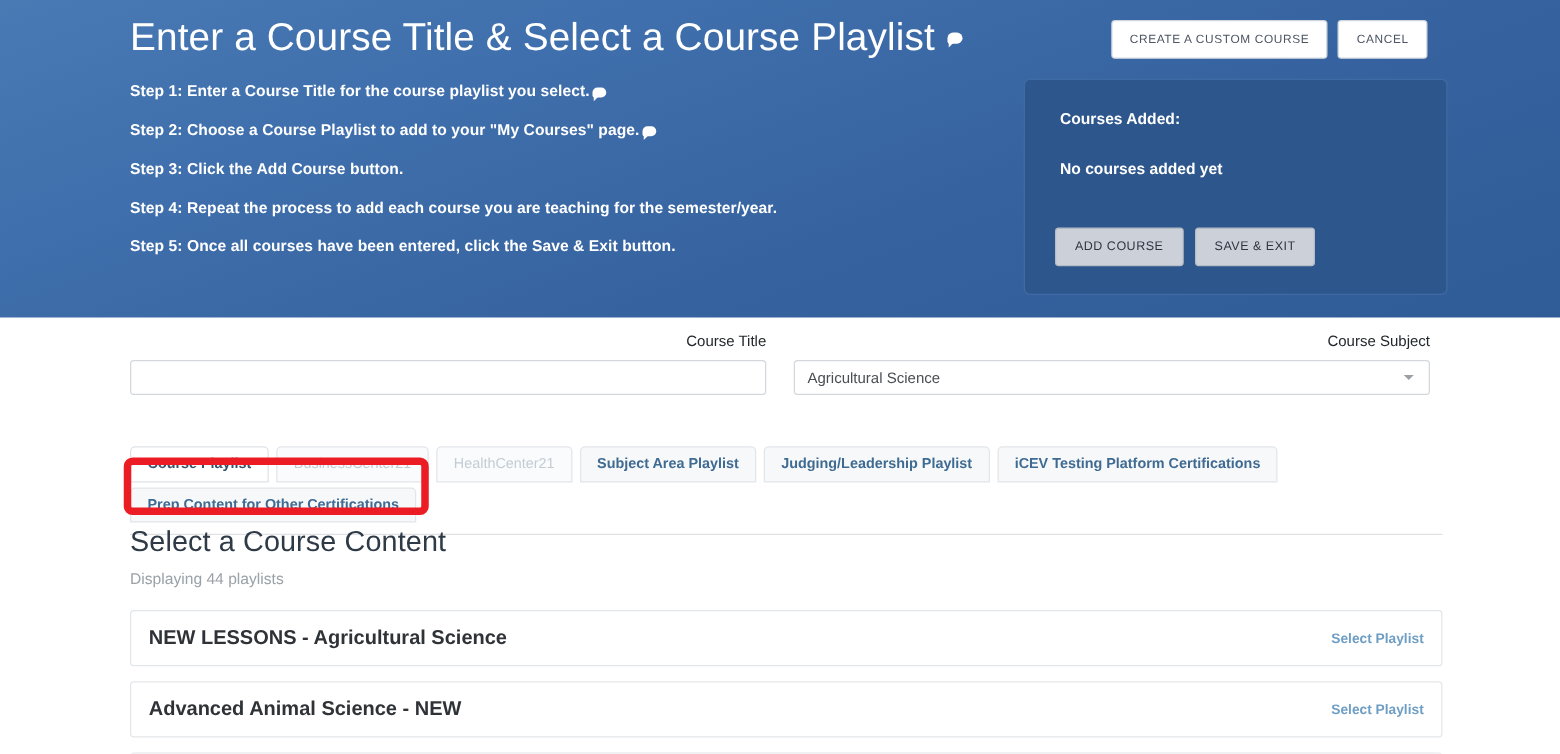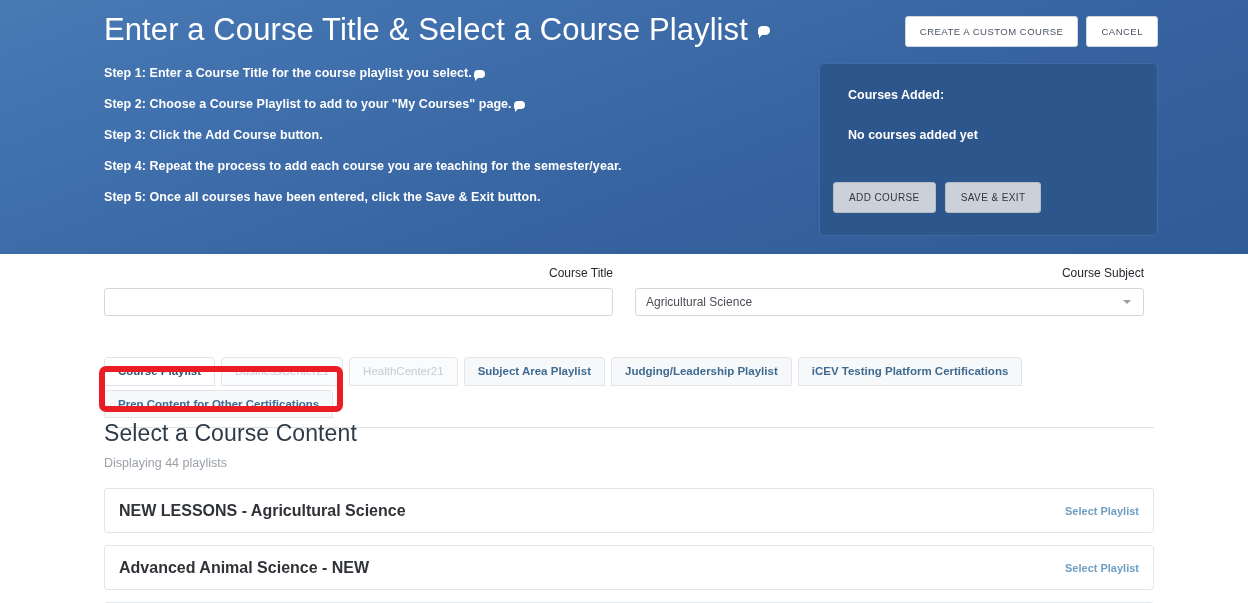--- a/index.html
+++ b/index.html
@@ -74,21 +74,21 @@
     margin-bottom: 16px;
     display: flex;
     align-items: center;
     gap: 2px;
     line-height: 1.2;
     letter-spacing: 0.05px;
   }
 
   .top-buttons {
     position: absolute;
-    right: 90px;
+    right: 106px;
     top: 16px;
     display: flex;
     gap: 8px;
     align-items: flex-end;
   }
   .btn-outline {
     background: #ffffff;
     border: 1px solid #cfd6de;
     border-radius: 3px;
     color: #4b5563;
@@ -118,21 +118,21 @@
     margin: 0 0 26px 0;
   }
   .panel-empty {
     color: #ffffff;
     font-size: 12.5px;
     font-weight: bold;
     margin: 0;
   }
   .panel-buttons {
     position: absolute;
-    left: 13px;
+    left: 24px;
     bottom: 22px;
     display: flex;
     gap: 9px;
   }
   .btn-grey {
     background: #ccd1d9;
     border: 1px solid #b6bcc4;
     border-radius: 3px;
     color: #2f3640;
     font-size: 10px;

